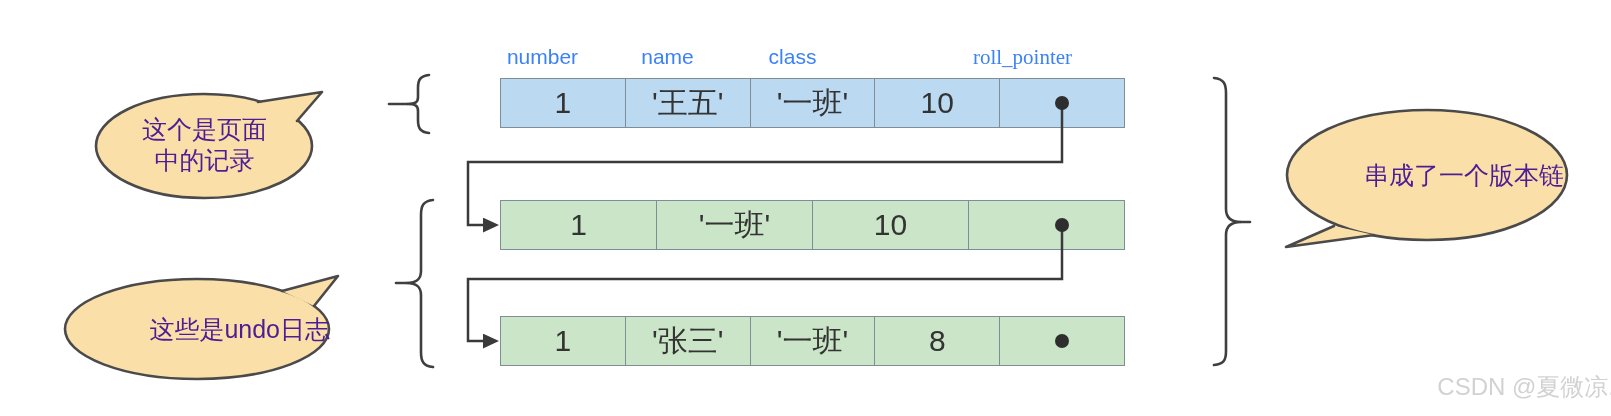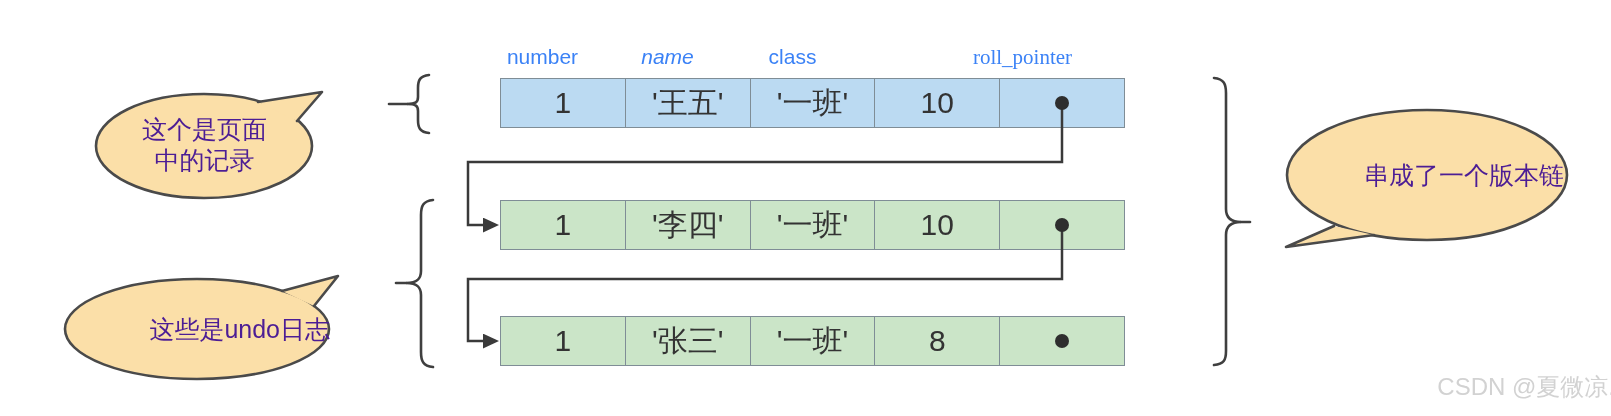--- a/index.html
+++ b/index.html
@@ -7,21 +7,21 @@
     width:1611px;height:416px;background:#ffffff;overflow:hidden;
     font-family:"Liberation Sans","DejaVu Sans",sans-serif;
   }
   #canvas{position:relative;width:1611px;height:416px;background:#ffffff;}
 
   
   .col-hdr{
     position:absolute;top:44px;width:125px;height:26px;
     text-align:center;font-size:21px;color:#3b82f6;line-height:26px;
   }
-  .h0{left:480px;} .h1{left:605px;font-style:italic;} .h2{left:730px;} .h3{left:855px;} .h4{left:960px;font-family:Liberation Serif, serif;}
+  .h0{left:480px;} .h1{left:605px;} .h2{left:730px;} .h3{left:855px;} .h4{left:960px;font-family:Liberation Serif, serif;}
 
   
   .row{
     position:absolute;left:500px;width:625px;height:50px;
     display:flex;box-sizing:border-box;border:1.6px solid #7f8d96;z-index:1;
   }
   .row-page{background:#bbdaf2;}
   .row-undo{background:#cbe5c8;}
   .r0{top:78px;} .r1{top:200px;} .r2{top:316px;}
   .cell{
@@ -64,21 +64,20 @@
   <div class="row row-page r0">
     <div class="cell">1</div>
     <div class="cell">'王五'</div>
     <div class="cell">'一班'</div>
     <div class="cell">10</div>
     <div class="cell"></div>
   </div>
 
   <div class="row row-undo r1">
     <div class="cell">1</div>
-    <div class="cell">'李四'</div>
     <div class="cell">'一班'</div>
     <div class="cell">10</div>
     <div class="cell"></div>
   </div>
 
   <div class="row row-undo r2">
     <div class="cell">1</div>
     <div class="cell">'张三'</div>
     <div class="cell">'一班'</div>
     <div class="cell">8</div>

